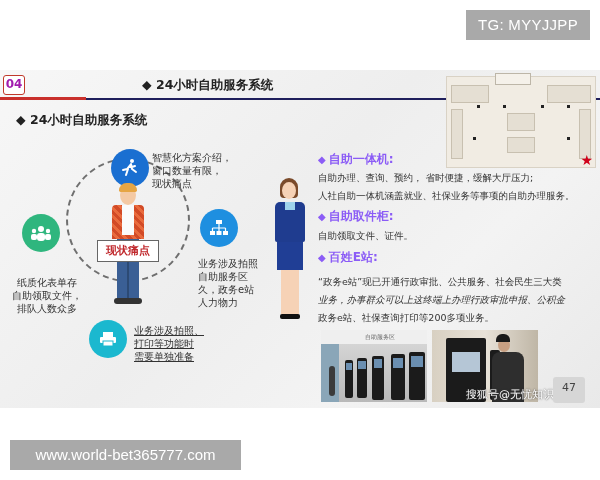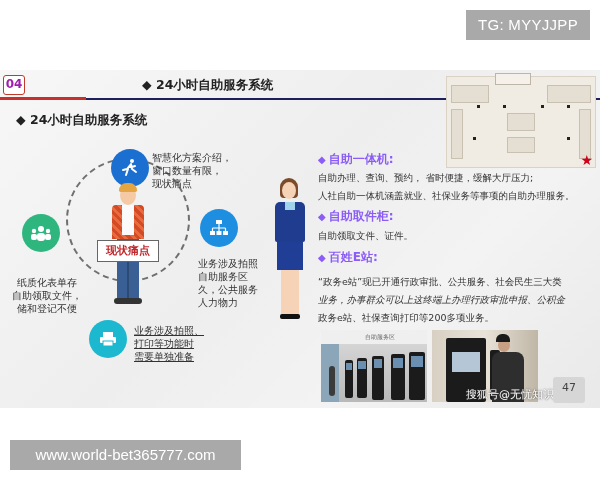--- a/index.html
+++ b/index.html
@@ -170,26 +170,26 @@
 </div>
 
 <div class="pain" style="left:152px;top:151px;">
   <div>智慧化方案介绍，</div>
   <div>窗口数量有限，</div>
   <div>现状痛点</div>
 </div>
 <div class="pain" style="left:12px;top:276px;text-align:center;">
   <div>纸质化表单存</div>
   <div>自助领取文件，</div>
-  <div>储和登记不便</div>
+  <div>排队人数众多</div>
 </div>
 <div class="pain" style="left:198px;top:257px;">
   <div>业务涉及拍照</div>
   <div>自助服务区</div>
-  <div>久，公共服务</div>
+  <div>久，政务e站</div>
   <div>人力物力</div>
 </div>
 <div class="pain" style="left:134px;top:324px;text-decoration:underline;">
   <div>业务涉及拍照、</div>
   <div>打印等功能时</div>
   <div>需要单独准备</div>
 </div>
 
 <div class="person">
   <div class="p-shirt"></div>

